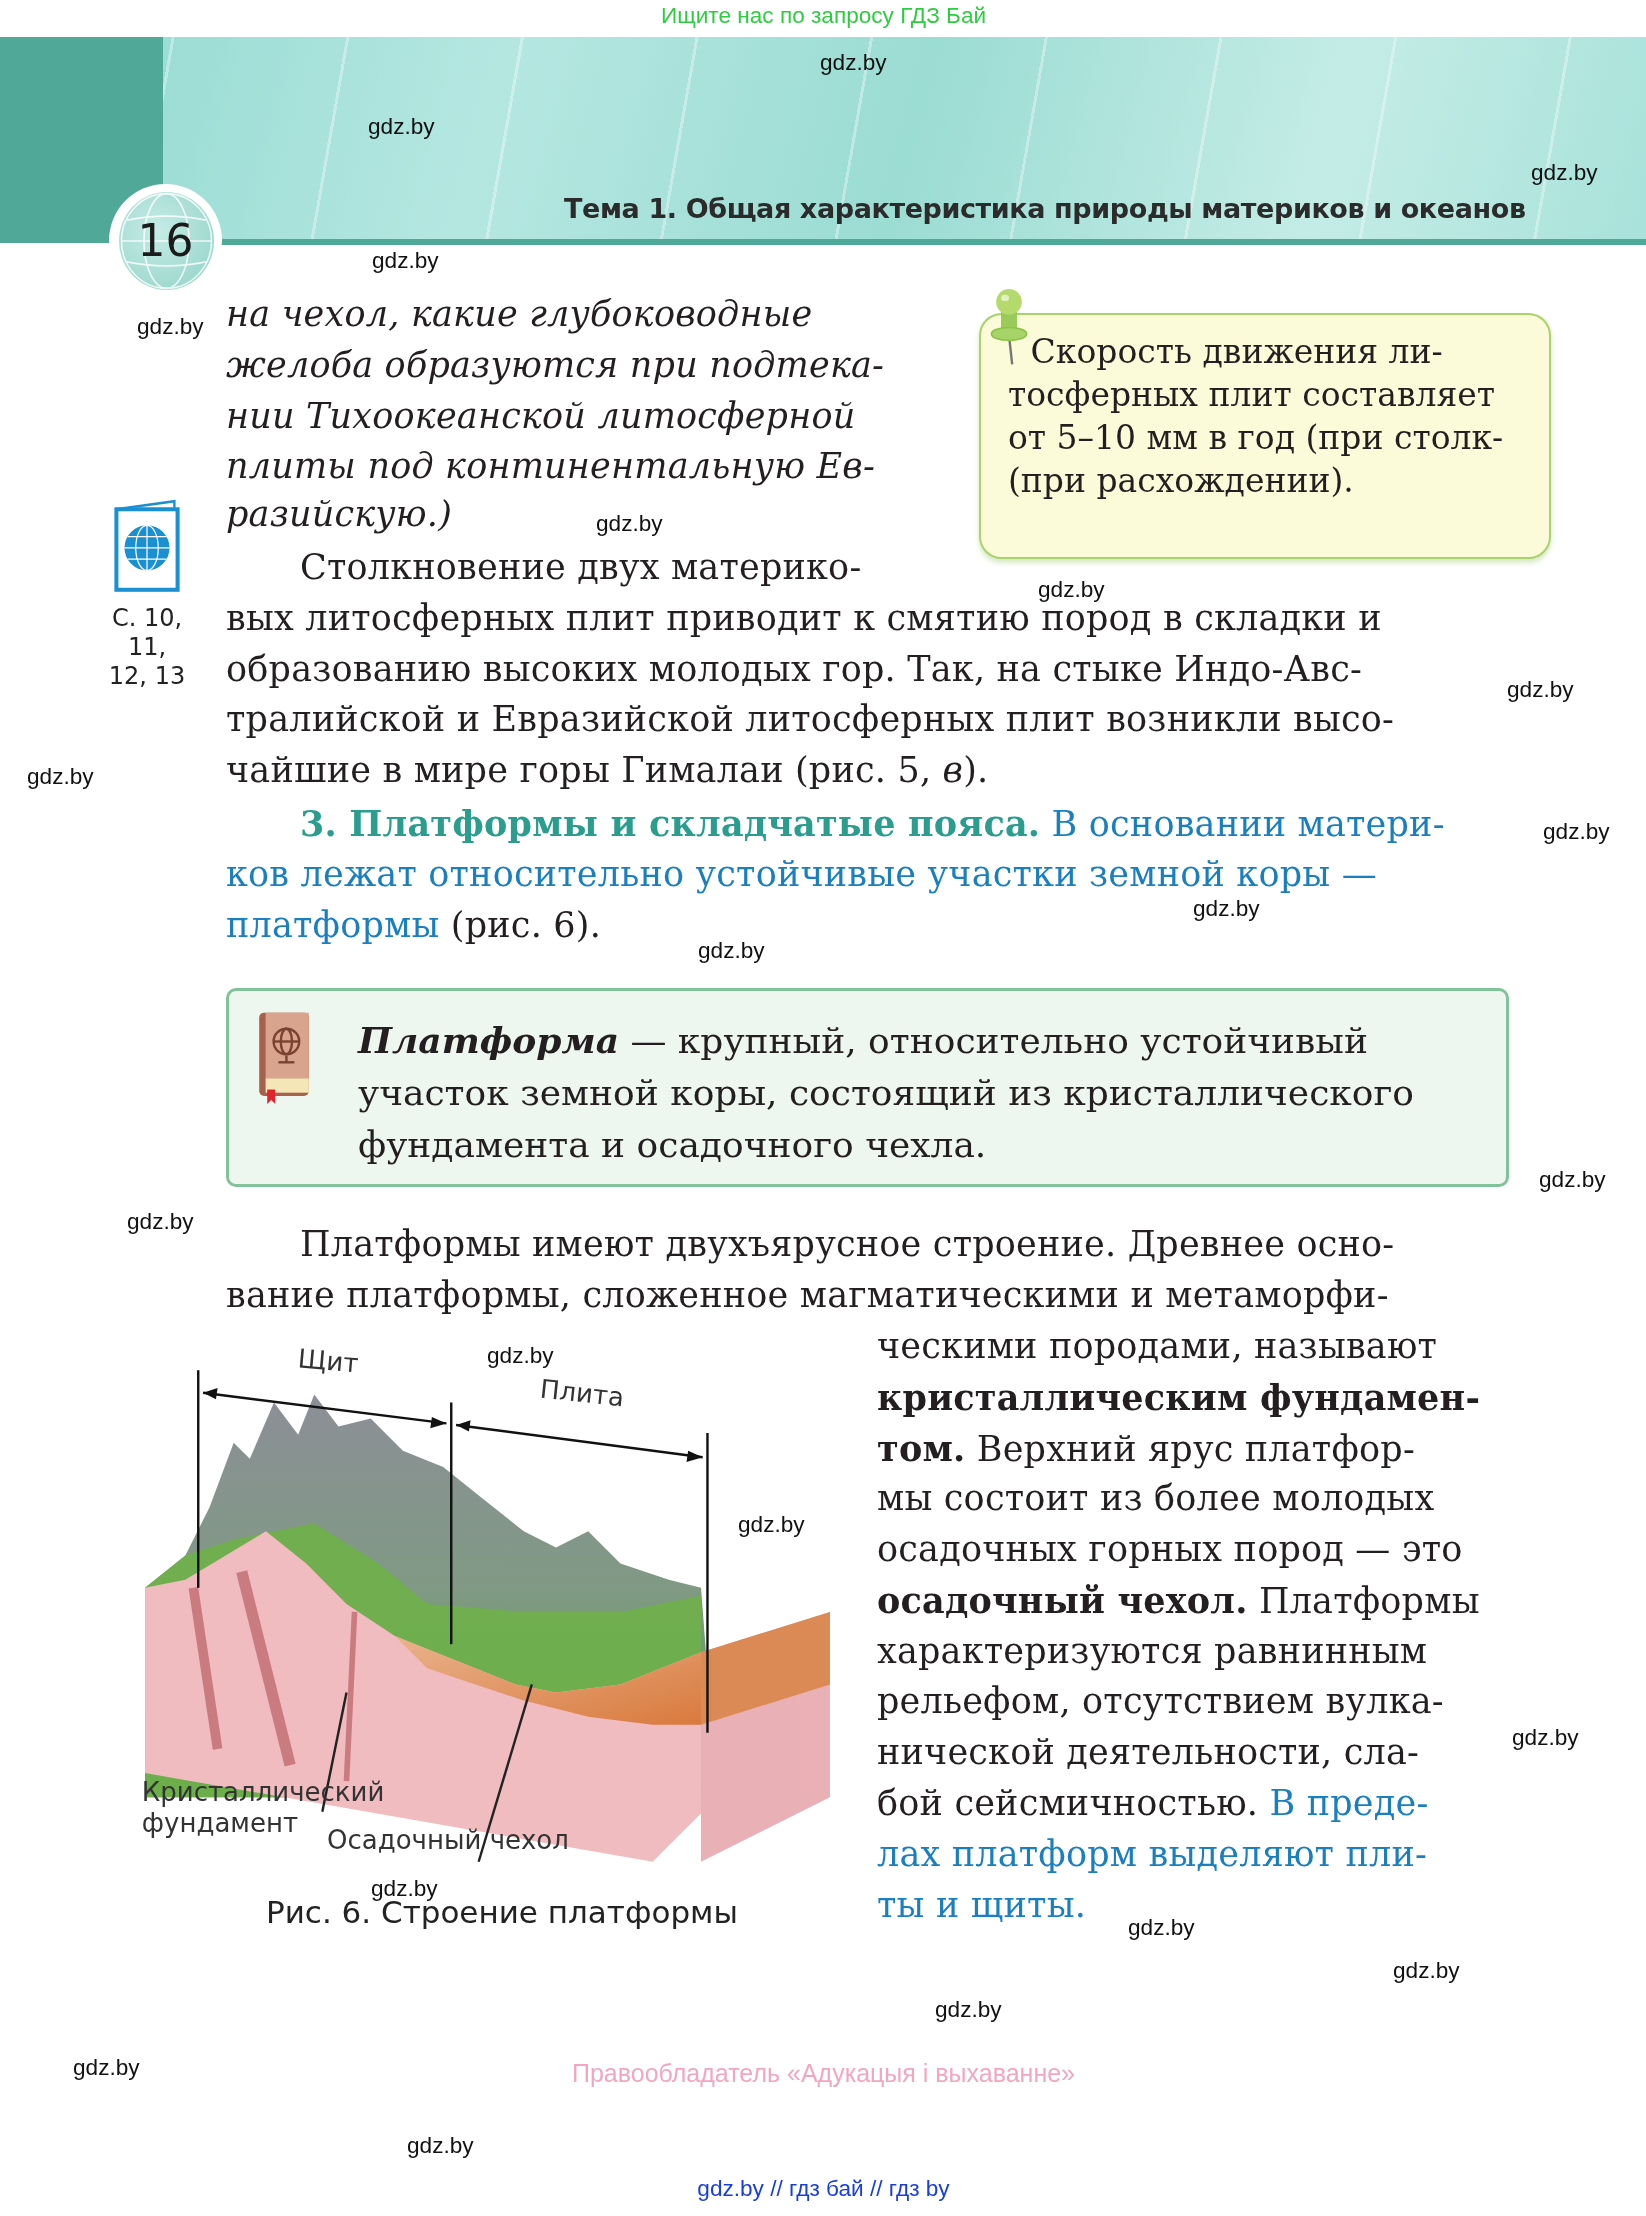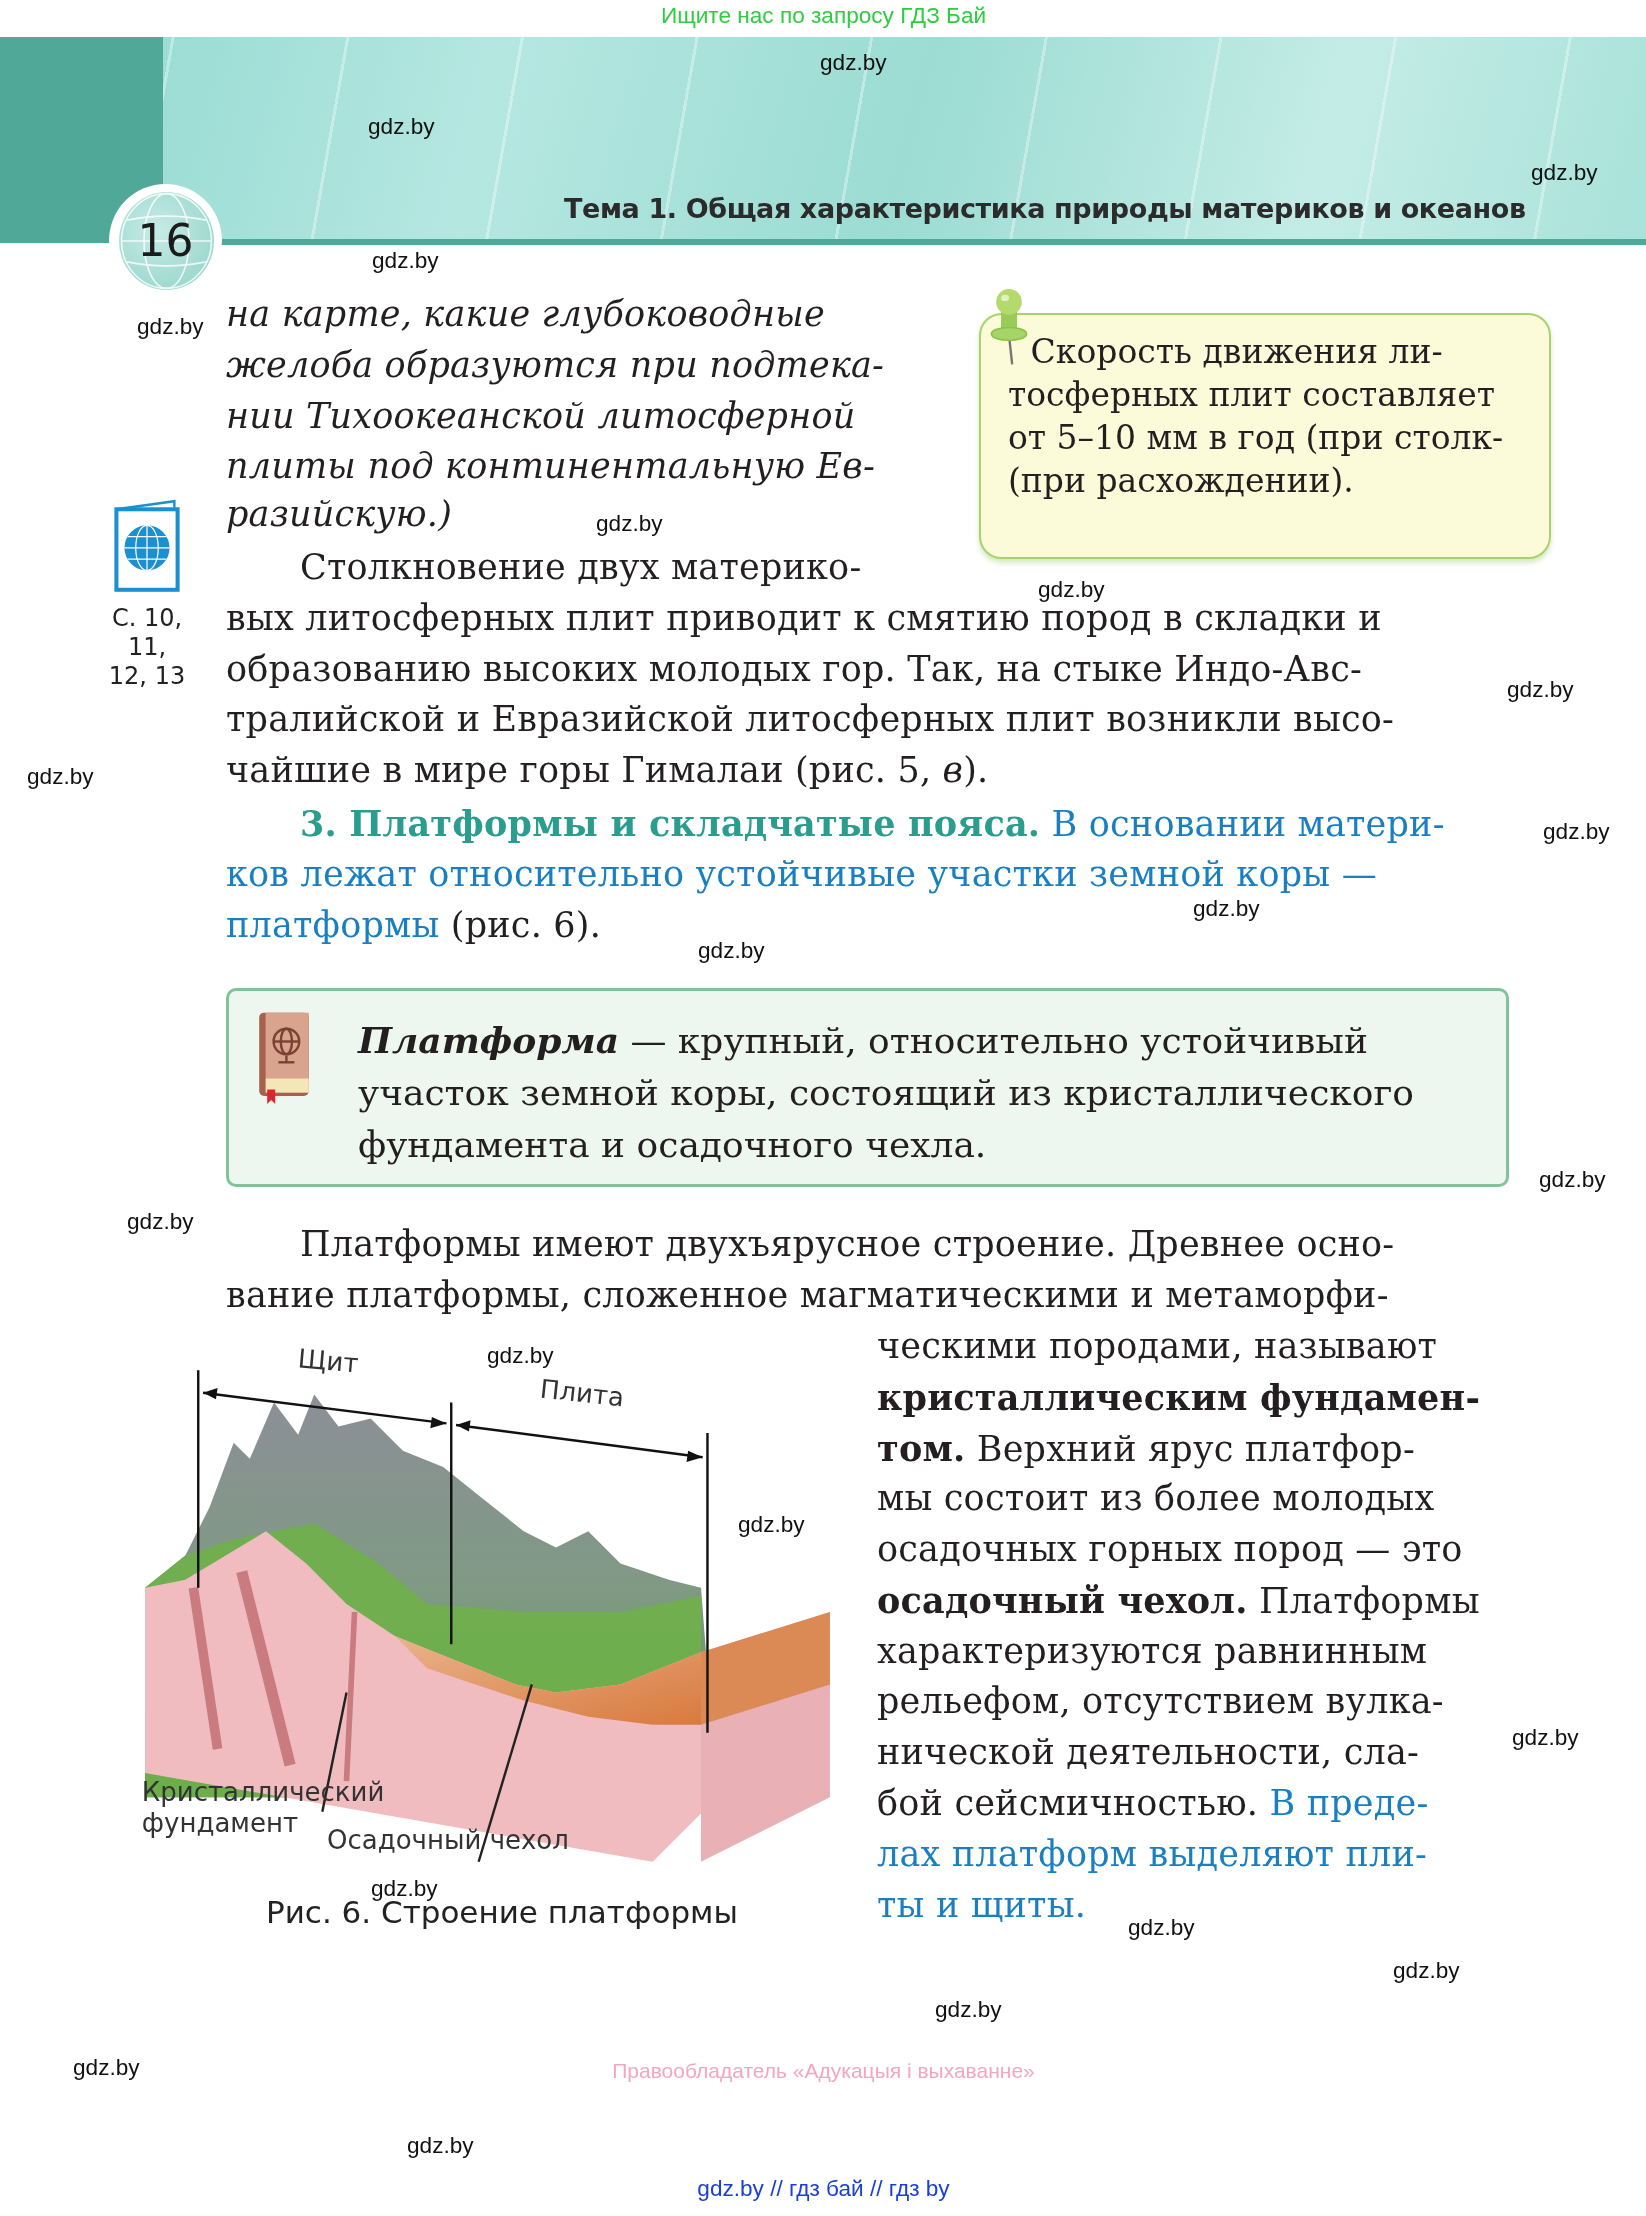--- a/index.html
+++ b/index.html
@@ -24,21 +24,21 @@
   .ref-icon{left:113px;top:498px;width:68px;height:95px;}
   .ref-label{left:97px;top:604px;width:100px;text-align:center;font-family:"DejaVu Sans",sans-serif;font-size:24px;line-height:29px;color:#222;}
   .teal{color:#2a9d8f;}
   .blue{color:#1a7fc0;}
   .defbox{left:226px;top:988px;width:1277px;height:193px;background:#eef7ef;border:3.2px solid #82c29a;border-radius:10px;}
   .book-icon{left:256px;top:1009px;width:56px;height:97px;}
   .def-text{position:absolute;left:129px;top:22.6px;font-size:36px;line-height:52px;white-space:nowrap;}
   .figure{left:137px;top:1346px;width:701px;height:548px;}
   .fig-label{font-family:"DejaVu Sans",sans-serif;font-size:26px;color:#333;}
   .caption{left:266px;top:1894px;font-family:"DejaVu Sans",sans-serif;font-size:31px;color:#222;}
-  .copyright{left:0;right:0;top:2059px;text-align:center;font-family:"Liberation Sans",sans-serif;font-size:21px;color:#f2a6c0;}
+  .copyright{left:0;right:0;top:2059px;text-align:center;font-family:"Liberation Sans",sans-serif;font-size:25px;color:#f2a6c0;}
   .footer-links{left:0;right:0;top:2176px;text-align:center;font-family:"Liberation Sans",sans-serif;font-size:22.6px;color:#1a3fd6;}
 </style>
 </head>
 <body>
 
 <div class="abs topnote">Ищите нас по запросу ГДЗ Бай</div>
 
 <div class="abs header">
     <div class="lines"></div>
   </div>
@@ -79,21 +79,21 @@
 <div class="abs wm" style="left:738px;top:1512px;">gdz.by</div>
 <div class="abs wm" style="left:1512px;top:1725px;">gdz.by</div>
 <div class="abs wm" style="left:371px;top:1876px;">gdz.by</div>
 <div class="abs wm" style="left:1128px;top:1915px;">gdz.by</div>
 <div class="abs wm" style="left:1393px;top:1958px;">gdz.by</div>
 <div class="abs wm" style="left:935px;top:1997px;">gdz.by</div>
 <div class="abs wm" style="left:73px;top:2055px;">gdz.by</div>
 <div class="abs wm" style="left:407px;top:2133px;">gdz.by</div>
 
 <div class="abs body-text italic" style="left:226px;top:289px;">
-  <div class="para-line" style="top:0;">на карте, какие глубоководные</div>
+  <div class="para-line" style="top:0;">на чехол, какие глубоководные</div>
   <div class="para-line" style="top:51px;">желоба образуются при подтека-</div>
   <div class="para-line" style="top:102px;">нии Тихоокеанской литосферной</div>
   <div class="para-line" style="top:152px;">плиты под континентальную Ев-</div>
   <div class="para-line" style="top:200px;">разийскую.)</div>
 </div>
 
 <div class="abs note">
   <div class="note-text">
     <div style="padding-left:22.6px;">Скорость движения ли-</div>
     <div>тосферных плит составляет</div>

